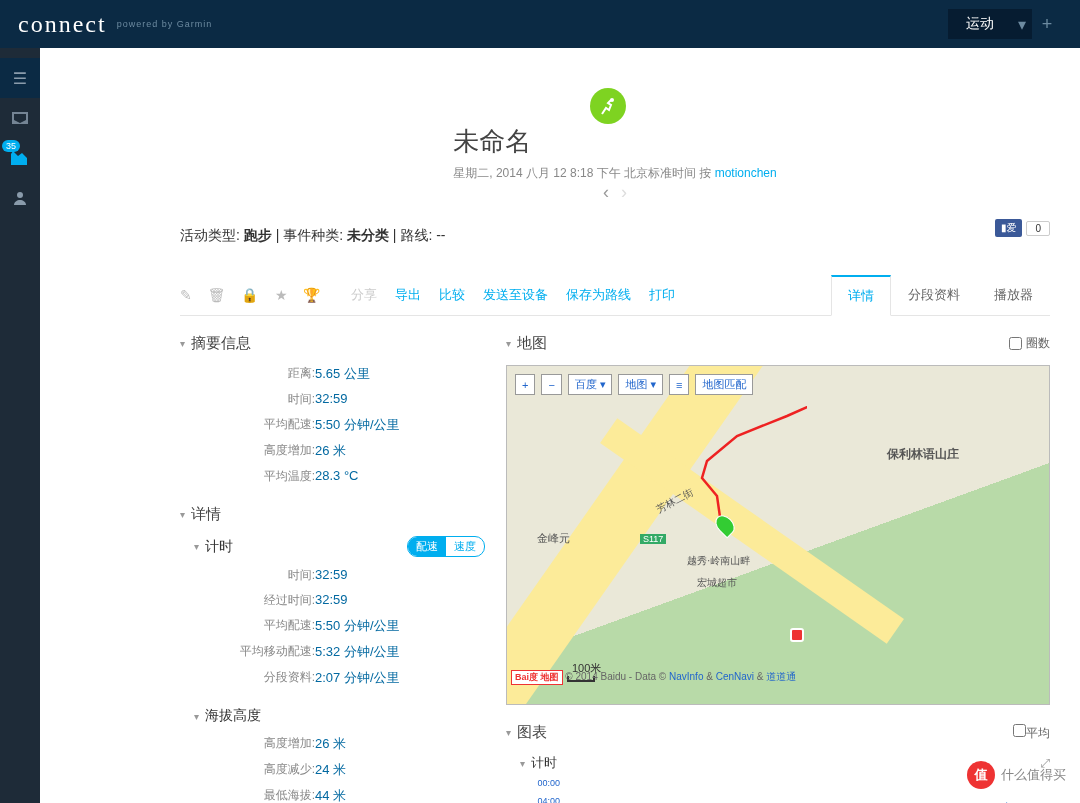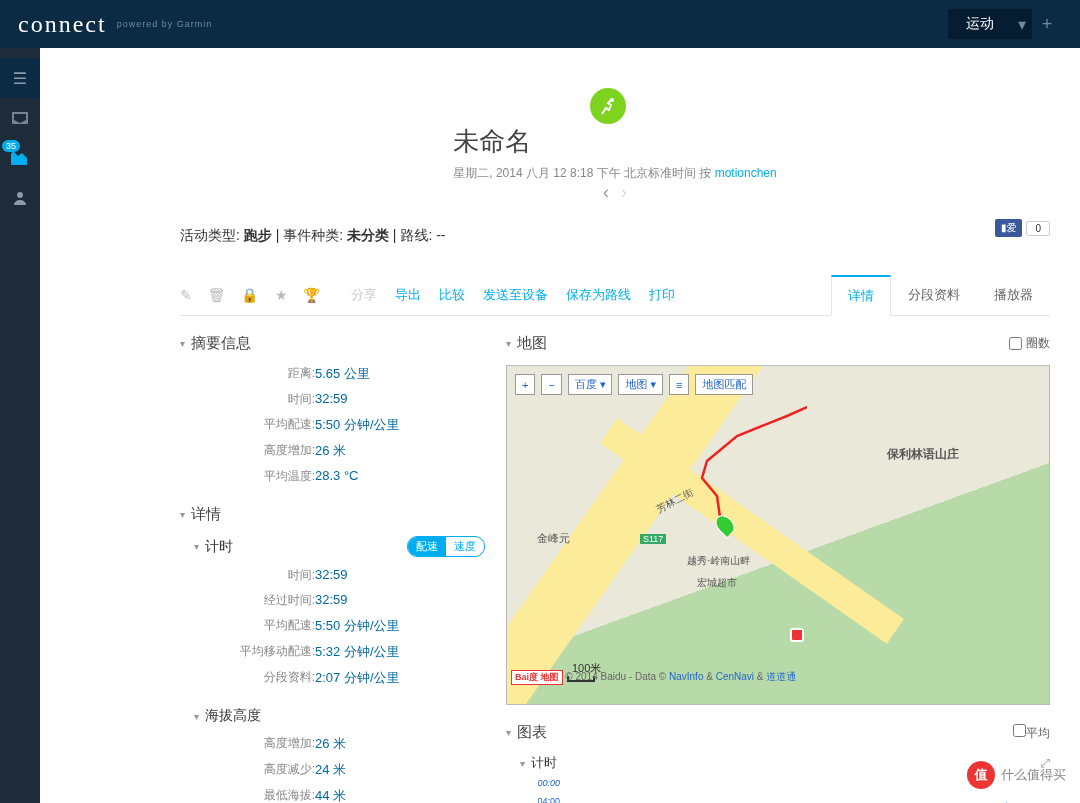--- a/index.html
+++ b/index.html
@@ -323,21 +323,21 @@
             <input type="checkbox" style=""><span>平均</span>
           </label>
         </div>
         <div class="chart-sub">
           <span class="caret" style="margin-right:6px;">▾</span>
           <span>计时</span>
           <span class="expand-icon">⤢</span>
         </div>
         <div class="chart-box">
           <div style="position:absolute; left:0; top:0; font-size:9px; color:#2266cc; text-align:right; width:26px;">
-            <div style="margin-bottom:8px;font-style:italic;">00:00</div>
+            <div style="margin-bottom:8px;">00:00</div>
             <div style="margin-bottom:8px;">04:00</div>
             <div style="margin-bottom:8px;">08:00</div>
             <div>12:00</div>
           </div>
 
           <svg class="chart-svg" id="pace-svg" viewBox="0 0 450 80" preserveAspectRatio="none">
               <path d="M 0 43.33333333333333 L 5.69620253164557 33.333333333333336 L 11.39240506329114 60 L 17.08860759493671 40 L 22.78481012658228 30 L 28.48101265822785 36.666666666666664 L 34.17721518987342 26.666666666666664 L 39.87341772151899 46.66666666666667 L 45.56962025316456 33.333333333333336 L 51.265822784810126 30 L 56.9620253164557 40 L 62.65822784810126 33.333333333333336 L 68.35443037974684 26.666666666666664 L 74.0506329113924 43.33333333333333 L 79.74683544303798 33.333333333333336 L 85.44303797468355 26.666666666666664 L 91.13924050632912 36.666666666666664 L 96.83544303797468 40 L 102.53164556962025 30 L 108.22784810126582 33.333333333333336 L 113.9240506329114 46.66666666666667 L 119.62025316455696 36.666666666666664 L 125.31645569620252 26.666666666666664 L 131.0126582278481 40 L 136.7088607594937 33.333333333333336 L 142.40506329113924 30 L 148.1012658227848 36.666666666666664 L 153.79746835443038 43.33333333333333 L 159.49367088607596 33.333333333333336 L 165.18987341772151 26.666666666666664 L 170.8860759493671 40 L 176.58227848101265 33.333333333333336 L 182.27848101265823 26.666666666666664 L 187.9746835443038 36.666666666666664 L 193.67088607594937 40 L 199.36708860759492 30 L 205.0632911392405 33.333333333333336 L 210.7594936708861 26.666666666666664 L 216.45569620253164 43.33333333333333 L 222.15189873417722 33.333333333333336 L 227.8481012658228 30 L 233.54430379746836 33.333333333333336 L 239.2405063291139 40 L 244.9367088607595 26.666666666666664 L 250.63291139240505 36.666666666666664 L 256.32911392405066 33.333333333333336 L 262.0253164556962 30 L 267.72151898734177 40 L 273.4177215189874 33.333333333333336 L 279.1139240506329 26.666666666666664 L 284.8101265822785 36.666666666666664 L 290.50632911392404 30 L 296.2025316455696 33.333333333333336 L 301.8987341772152 40 L 307.59493670886076 26.666666666666664 L 313.29113924050637 36.666666666666664 L 318.9873417721519 33.333333333333336 L 324.6835443037975 30 L 330.37974683544303 40 L 336.0759493670886 33.333333333333336 L 341.7721518987342 26.666666666666664 L 347.46835443037975 33.333333333333336 L 353.1645569620253 30 L 358.8607594936709 36.666666666666664 L 364.55696202531647 40 L 370.2531645569621 33.333333333333336 L 375.9493670886076 26.666666666666664 L 381.6455696202531 36.666666666666664 L 387.34177215189874 33.333333333333336 L 393.0379746835443 43.33333333333333 L 398.73417721518985 30 L 404.43037974683546 33.333333333333336 L 410.126582278481 23.333333333333336 L 415.8227848101266 33.333333333333336 L 421.5189873417722 26.666666666666664 L 427.2151898734177 36.666666666666664 L 432.9113924050633 33.333333333333336 L 438.60759493670884 26.666666666666664 L 444.30379746835445 40 L 450 33.333333333333336 L 450 80 L 0 80 Z" fill="#cfe6f7"></path>
               <path d="M 0 43.33333333333333 L 5.69620253164557 33.333333333333336 L 11.39240506329114 60 L 17.08860759493671 40 L 22.78481012658228 30 L 28.48101265822785 36.666666666666664 L 34.17721518987342 26.666666666666664 L 39.87341772151899 46.66666666666667 L 45.56962025316456 33.333333333333336 L 51.265822784810126 30 L 56.9620253164557 40 L 62.65822784810126 33.333333333333336 L 68.35443037974684 26.666666666666664 L 74.0506329113924 43.33333333333333 L 79.74683544303798 33.333333333333336 L 85.44303797468355 26.666666666666664 L 91.13924050632912 36.666666666666664 L 96.83544303797468 40 L 102.53164556962025 30 L 108.22784810126582 33.333333333333336 L 113.9240506329114 46.66666666666667 L 119.62025316455696 36.666666666666664 L 125.31645569620252 26.666666666666664 L 131.0126582278481 40 L 136.7088607594937 33.333333333333336 L 142.40506329113924 30 L 148.1012658227848 36.666666666666664 L 153.79746835443038 43.33333333333333 L 159.49367088607596 33.333333333333336 L 165.18987341772151 26.666666666666664 L 170.8860759493671 40 L 176.58227848101265 33.333333333333336 L 182.27848101265823 26.666666666666664 L 187.9746835443038 36.666666666666664 L 193.67088607594937 40 L 199.36708860759492 30 L 205.0632911392405 33.333333333333336 L 210.7594936708861 26.666666666666664 L 216.45569620253164 43.33333333333333 L 222.15189873417722 33.333333333333336 L 227.8481012658228 30 L 233.54430379746836 33.333333333333336 L 239.2405063291139 40 L 244.9367088607595 26.666666666666664 L 250.63291139240505 36.666666666666664 L 256.32911392405066 33.333333333333336 L 262.0253164556962 30 L 267.72151898734177 40 L 273.4177215189874 33.333333333333336 L 279.1139240506329 26.666666666666664 L 284.8101265822785 36.666666666666664 L 290.50632911392404 30 L 296.2025316455696 33.333333333333336 L 301.8987341772152 40 L 307.59493670886076 26.666666666666664 L 313.29113924050637 36.666666666666664 L 318.9873417721519 33.333333333333336 L 324.6835443037975 30 L 330.37974683544303 40 L 336.0759493670886 33.333333333333336 L 341.7721518987342 26.666666666666664 L 347.46835443037975 33.333333333333336 L 353.1645569620253 30 L 358.8607594936709 36.666666666666664 L 364.55696202531647 40 L 370.2531645569621 33.333333333333336 L 375.9493670886076 26.666666666666664 L 381.6455696202531 36.666666666666664 L 387.34177215189874 33.333333333333336 L 393.0379746835443 43.33333333333333 L 398.73417721518985 30 L 404.43037974683546 33.333333333333336 L 410.126582278481 23.333333333333336 L 415.8227848101266 33.333333333333336 L 421.5189873417722 26.666666666666664 L 427.2151898734177 36.666666666666664 L 432.9113924050633 33.333333333333336 L 438.60759493670884 26.666666666666664 L 444.30379746835445 40 L 450 33.333333333333336" stroke="#2a7bd0" stroke-width="1.2" fill="none"></path>
             </svg>
         </div>

